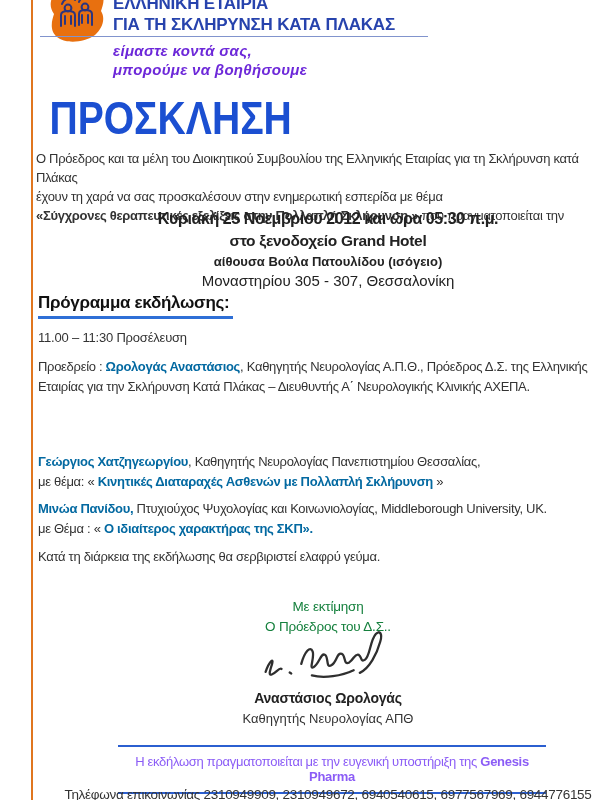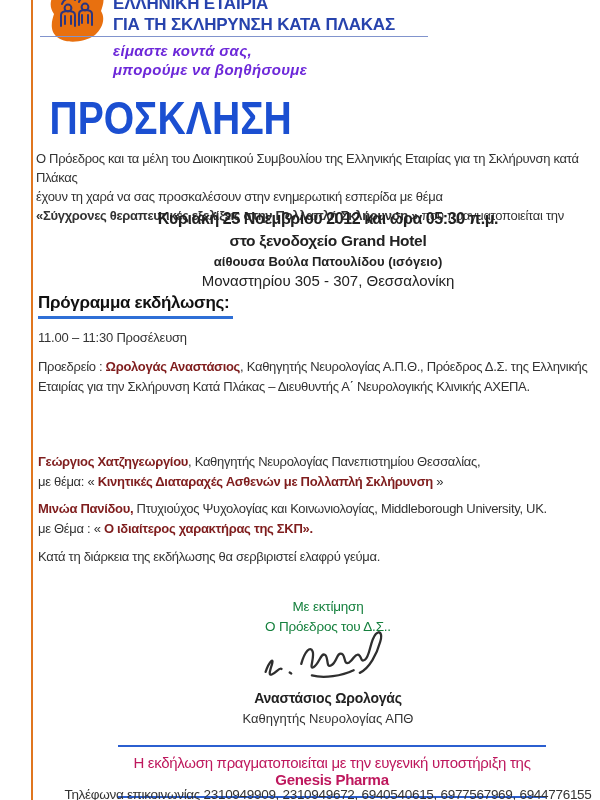--- a/index.html
+++ b/index.html
@@ -26,37 +26,37 @@
   .event .dt{font-size:16px;font-weight:bold;line-height:23px;letter-spacing:-0.4px;}
   .event .venue{font-size:15.5px;font-weight:bold;line-height:22px;letter-spacing:-0.3px;}
   .event .hall{font-size:13px;font-weight:bold;line-height:19px;}
   .event .addr{font-size:15px;line-height:19px;}
   
   .prog-heading{position:absolute;left:10px;top:293px;font-size:17px;font-weight:bold;color:#111;
                 letter-spacing:-0.3px;border-bottom:3px solid #2e6fd6;padding:0 4px 3px 0;}
   .arrival{position:absolute;left:10px;top:330px;font-size:13px;letter-spacing:-0.2px;color:#333;}
   .entry{position:absolute;left:10px;right:22px;font-size:13px;line-height:20px;
          letter-spacing:-0.3px;color:#333;}
-  .entry b{color:#7f1d1d;}
+  .entry b{color:#0369a1;}
   .chair{top:357px;}
   .sp1{top:404px;}
   .sp2{top:452px;}
   .sp3{top:499px;}
   .meal{top:547px;}
   
   .closing{position:absolute;left:0;right:0;top:597px;text-align:center;
            font-size:13.5px;line-height:20px;color:#15803d;letter-spacing:-0.2px;}
   .signature{position:absolute;left:225px;top:628px;width:170px;height:60px;transform:rotate(-3deg);}
   .signatory{position:absolute;left:0;right:0;top:688px;text-align:center;color:#222;}
   .signatory .name{font-size:14px;font-weight:bold;line-height:21px;letter-spacing:-0.2px;}
   .signatory .role{font-size:13px;line-height:19px;color:#333;}
   
   .sponsor{position:absolute;left:90px;width:428px;top:745px;
            border-top:2px solid #2b5fd0;border-bottom:2px solid #2b5fd0;
-           padding:7px 0 8px 0;text-align:center;font-size:15px;letter-spacing:-0.3px;color:#be185d;}
+           padding:7px 0 8px 0;text-align:center;font-size:13px;letter-spacing:-0.3px;color:#8b5cf6;}
   .phones{position:absolute;left:0;right:0;top:787px;text-align:center;
           font-size:13.5px;letter-spacing:-0.3px;color:#333;}
 </style>
 </head>
 <body>
 
 <div class="page">
   <div class="frame"></div>
 
   <svg class="logo" viewBox="0 0 62 60">

